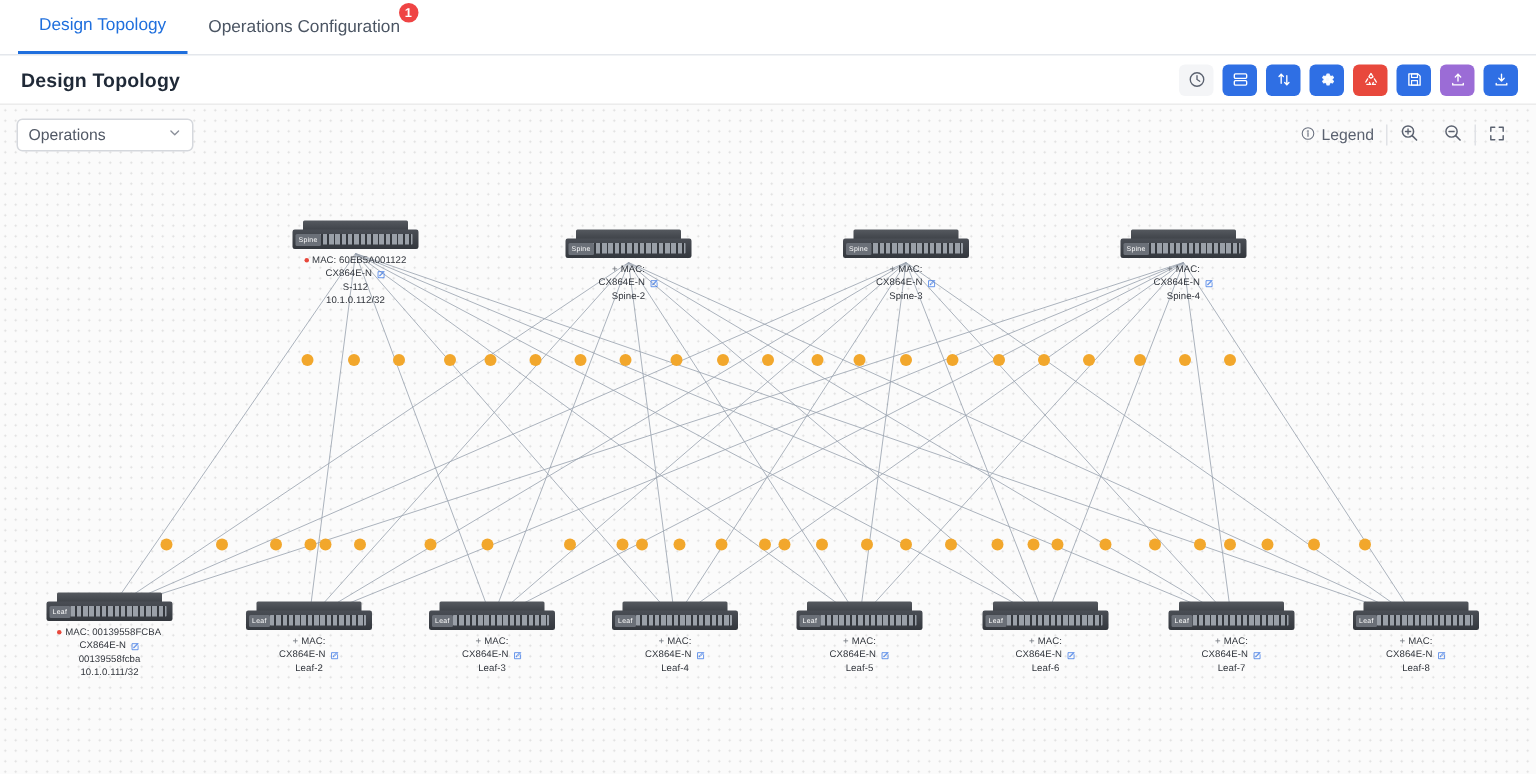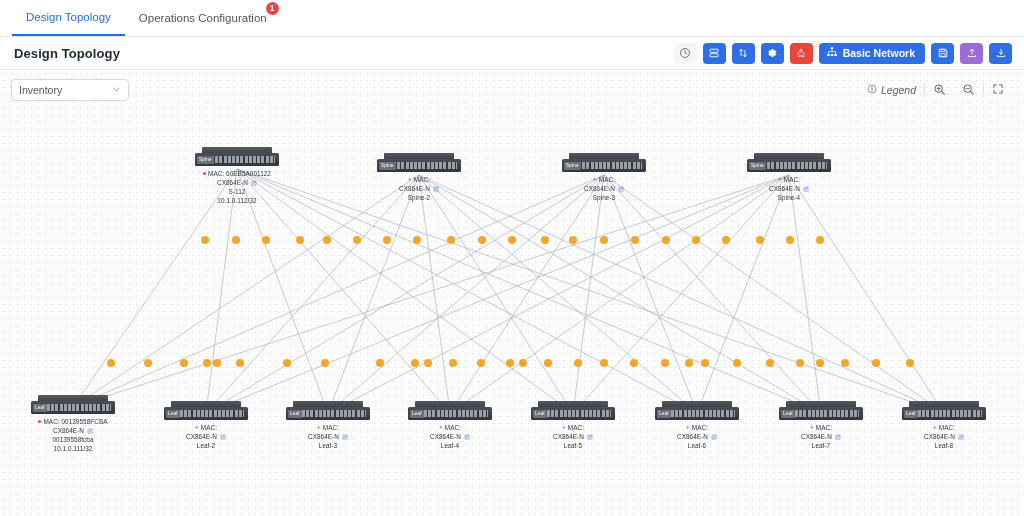--- a/index.html
+++ b/index.html
@@ -140,21 +140,20 @@
   .canvas-tools {
     position: absolute;
     right: 12px; top: 9px;
     height: 22px;
     display: flex;
     align-items: center;
     gap: 0;
     z-index: 6;
     font-size: 10.5px;
     color: #5b6270;
-    font-style: italic;
   }
   .ct-item {
     display: flex; align-items: center; gap: 4px;
     padding: 0 8px;
     height: 20px;
     cursor: pointer;
   }
   .ct-sep { width: 1px; height: 14px; background: #e0e2e6; }
 
   
@@ -289,32 +288,20 @@
       <span>
         <svg width="12" height="12" viewBox="0 0 16 16">
           <path d="M8 2.6 9.8 5.7 7.9 6.8 6.1 5.7z" fill="none" stroke="#fff" stroke-width="1.1" stroke-linejoin="round"></path>
           <path d="M4.3 12.4h3.3l-1-1.8" fill="none" stroke="#fff" stroke-width="1.1" stroke-linejoin="round" stroke-linecap="round"></path>
           <path d="M11.9 12.4H9.1l1-1.8" fill="none" stroke="#fff" stroke-width="1.1" stroke-linejoin="round" stroke-linecap="round"></path>
           <path d="M3.3 10.3 5 7.4M12.8 10.3 11 7.4" fill="none" stroke="#fff" stroke-width="1.1" stroke-linecap="round"></path>
         </svg>
       </span>
     </button>
 
-    <button class="btn-basic">
-      <span>
-        <svg width="12" height="12" viewBox="0 0 16 16">
-          <rect x="6.3" y="1.8" width="3.4" height="2.6" rx=".4" fill="#fff"></rect>
-          <rect x="1.6" y="10.6" width="3.4" height="2.6" rx=".4" fill="#fff"></rect>
-          <rect x="6.3" y="10.6" width="3.4" height="2.6" rx=".4" fill="#fff"></rect>
-          <rect x="11" y="10.6" width="3.4" height="2.6" rx=".4" fill="#fff"></rect>
-          <path d="M8 4.4v3.2M3.3 10.6V7.6h9.4v3" fill="none" stroke="#fff" stroke-width="1"></path>
-        </svg>
-      </span>
-      <span>Basic Network</span>
-    </button>
 
     <button class="tbtn blue">
       <span>
         <svg width="12" height="12" viewBox="0 0 16 16">
           <path d="M3 3h8l2 2v8H3z" fill="none" stroke="#fff" stroke-width="1.2" stroke-linejoin="round"></path>
           <rect x="5.4" y="3" width="5.2" height="3.2" fill="none" stroke="#fff" stroke-width="1"></rect>
           <rect x="5.4" y="9" width="5.2" height="4" fill="none" stroke="#fff" stroke-width="1"></rect>
         </svg>
       </span>
     </button>
@@ -336,21 +323,21 @@
         </svg>
       </span>
     </button>
 
   </div>
 </div>
 
 <div class="canvas-wrap">
 
   <div class="inv-select">
-    <span>Inventory</span>
+    <span>Operations</span>
     <span>
       <svg width="9" height="9" viewBox="0 0 12 12">
         <path d="M2.6 4.5 6 7.8l3.4-3.3" fill="none" stroke="#8a8f99" stroke-width="1.2" stroke-linecap="round" stroke-linejoin="round"></path>
       </svg>
     </span>
   </div>
 
   <div class="canvas-tools">
     <div class="ct-item">
       <span>

